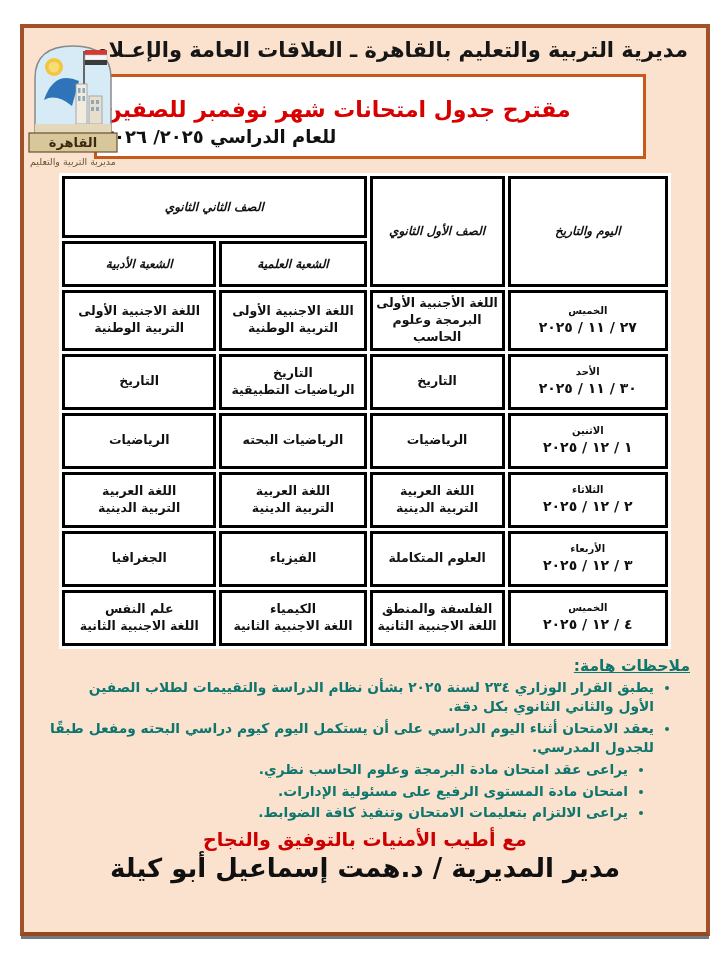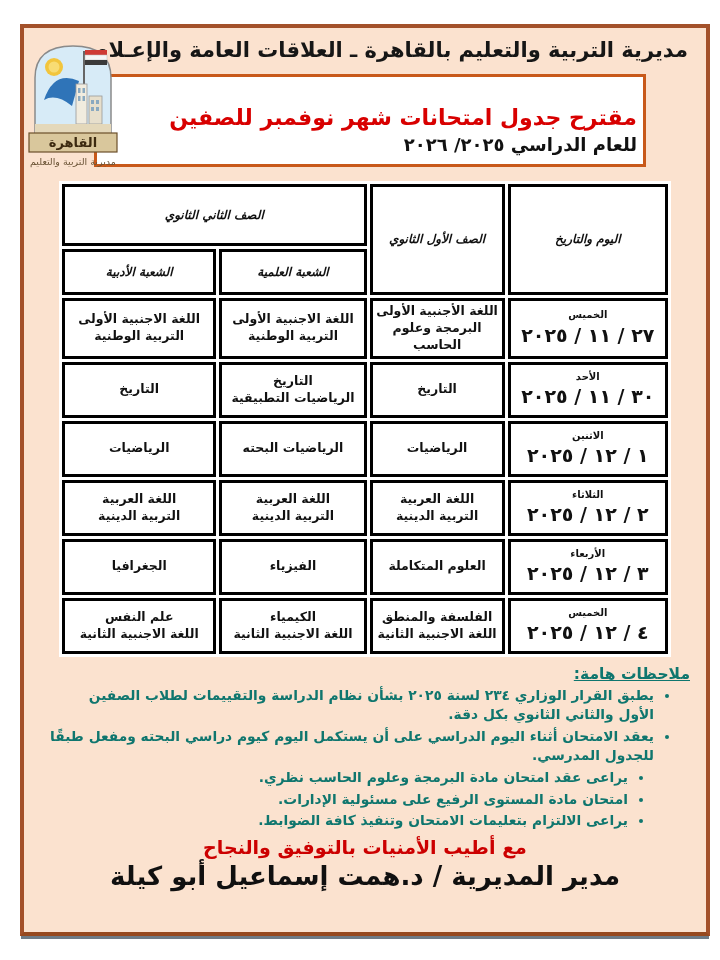--- a/index.html
+++ b/index.html
@@ -15,40 +15,40 @@
     padding:6px 12px;position:absolute;
   }
   .logo{position:absolute;left:2px;top:8px;width:94px;height:134px;z-index:5;}
   .header-title{
     margin:4px 6px 0 84px;text-align:center;
     font-size:21px;font-weight:bold;color:#161616;white-space:nowrap;
     letter-spacing:-0.3px;
   }
   .title-box{
     box-sizing:border-box;margin:12px 48px 0 58px;background:#ffffff;
-    border:3px solid #c8591a;text-align:right;padding:26px 6px 7px;
+    border:3px solid #c8591a;text-align:left;padding:18px 6px 7px;
   }
   .title-line1{color:#d80000;font-size:22px;font-weight:bold;line-height:1.35;}
   .title-line2{color:#2a2ac8;font-size:18px;font-weight:bold;line-height:1.4;}
   .title-line3{color:#111111;font-size:18px;font-weight:bold;line-height:1.35;}
   table.exam{
     direction:rtl;border-collapse:separate;border-spacing:3px;
     background:#ffffff;margin:14px auto 0;table-layout:fixed;width:612px;
   }
   table.exam td{
     border:3px solid #000;background:#fff;text-align:center;vertical-align:middle;
     font-weight:bold;font-size:12.5px;color:#111;
     padding:2px 2px;white-space:pre-line;line-height:1.35;
   }
   table.exam td.hdr{font-size:12px;font-style:italic;}
   table.exam tr.hrow1 td{height:52px;}
   table.exam tr.hrow2 td{height:36px;}
   table.exam tr.drow td{height:46px;}
   .day-name{font-size:10px;}
-  .day-date{font-size:19px;margin-top:1px;}
+  .day-date{font-size:14px;margin-top:1px;}
   .notes{margin:8px 4px 0 14px;color:#0f766e;}
   .notes-title{font-weight:bold;font-size:15.5px;text-decoration:underline;}
   .notes ul{margin:3px 22px 0 0;padding:0 14px 0 0;list-style:disc;}
   .notes li{font-weight:bold;font-size:13.8px;line-height:1.42;margin-bottom:2px;text-align:right;}
   .notes li.sub{margin-right:26px;}
   .wishes{margin-top:5px;text-align:center;color:#cc0000;font-weight:bold;font-size:19px;}
   .signature{margin-top:3px;text-align:center;color:#101010;font-weight:bold;font-size:26px;}
 </style>
 </head>
 <body>

